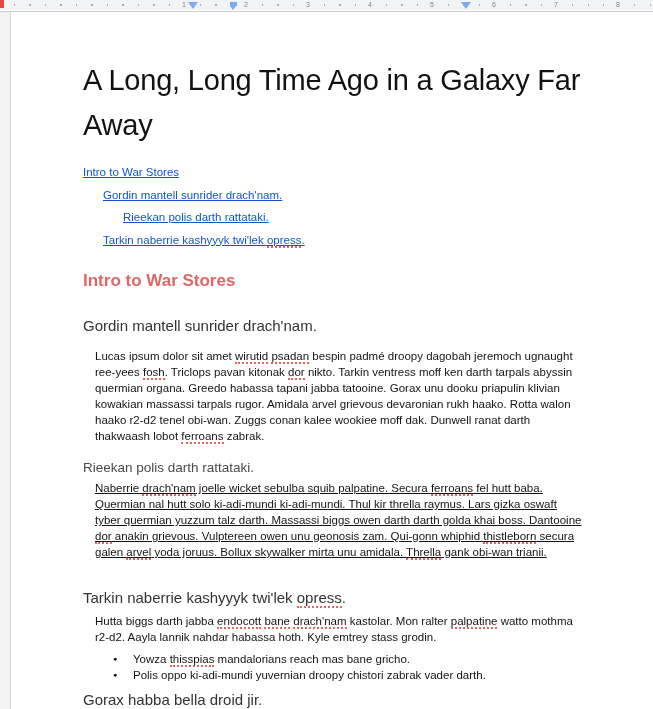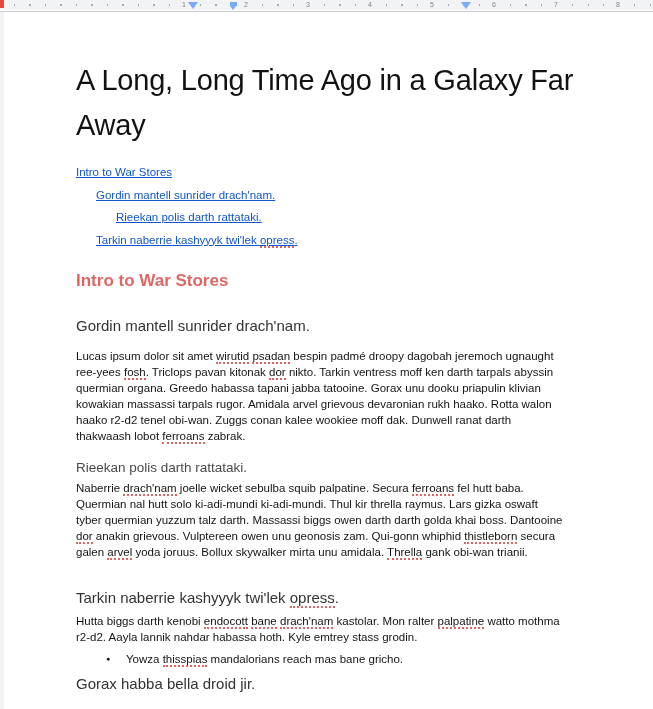--- a/index.html
+++ b/index.html
@@ -26,39 +26,39 @@
     border-top:7px solid #7baaf7;}
   .indent-box{position:absolute;top:2px;width:7px;height:4px;background:#7baaf7;}
   .indent-box:after{content:"";position:absolute;top:4px;left:0;width:0;height:0;
     border-left:3.5px solid transparent;border-right:3.5px solid transparent;
     border-top:4px solid #7baaf7;}
   .page-top-line{position:absolute;top:11px;left:0;width:653px;height:1px;background:#c9cbce;}
   
   .gutter{position:absolute;top:12px;left:0;width:10px;height:697px;
     background:#f1f3f4;border-right:1px solid #d7d9db;}
   .page{
-    position:absolute;top:12px;left:4px;width:642px;height:697px;background:#ffffff;
+    position:absolute;top:12px;left:11px;width:642px;height:697px;background:#ffffff;
     box-sizing:border-box;padding-left:72px;overflow:hidden;
   }
   
   .doc-title{
     margin:46px 0 0;width:505px;
     font-size:29px;line-height:45px;font-weight:400;letter-spacing:-0.2px;color:#121212;
   }
   .toc{margin-top:13px;}
   .toc-link{display:block;width:max-content;
     font-size:11.5px;line-height:22.5px;color:#1155cc;text-decoration:underline;cursor:pointer;}
   .toc-ind-0{margin-left:0;}
   .toc-ind-1{margin-left:20px;}
   .toc-ind-2{margin-left:40px;}
   .h-red{margin:19px 0 0;font-size:17px;line-height:22px;font-weight:700;color:#e06666;}
   .h-sub{margin:24px 0 0;font-size:15px;line-height:20px;font-weight:400;color:#333333;}
   .h-sub2{margin:15px 0 0;font-size:13.5px;line-height:18px;font-weight:400;color:#4a4a4a;}
-  .body-p{margin:12px 0 0;width:490px;font-size:11.5px;line-height:16px;color:#141414;}
-  .p-tight{margin-top:3px;}
+  .body-p{margin:12px 12px 0;width:490px;font-size:11.5px;line-height:16px;color:#141414;}
+  .p-tight{margin-top:3px;text-decoration:underline;}
   .p-after-h{margin-top:5px;}
   .h-gap{margin-top:28px;}
   ul.bullets{margin:6px 0 0;padding:0;list-style:none;width:490px;}
   ul.bullets li{position:relative;padding-left:50px;font-size:11.5px;line-height:16px;color:#141414;}
   ul.bullets li:before{content:"\25CF";position:absolute;left:30px;top:0;font-size:7px;line-height:16px;color:#141414;}
   .sq{border-bottom:2px dotted #e06666;}
   .clipped-line{margin:7px 0 0;font-size:15px;line-height:20px;color:#333333;}
 </style>
 </head>
 <body>
@@ -97,21 +97,22 @@
   <h3 class="h-sub">Gordin mantell sunrider drach'nam.</h3>
 
   <p class="body-p"><span>Lucas ipsum dolor sit amet </span><span class="sq">wirutid</span><span> </span><span class="sq">psadan</span><span> bespin padmé droopy dagobah jeremoch ugnaught ree-yees </span><span class="sq">fosh</span><span>. Triclops pavan kitonak </span><span class="sq">dor</span><span> nikto. Tarkin ventress moff ken darth tarpals abyssin quermian organa. Greedo habassa tapani jabba tatooine. Gorax unu dooku priapulin klivian kowakian massassi tarpals rugor. Amidala arvel grievous devaronian rukh haako. Rotta walon haako r2-d2 tenel obi-wan. Zuggs conan kalee wookiee moff dak. Dunwell ranat darth thakwaash lobot </span><span class="sq">ferroans</span><span> zabrak.</span></p>
 
   <h4 class="h-sub2">Rieekan polis darth rattataki.</h4>
 
   <p class="body-p p-tight"><span>Naberrie </span><span class="sq">drach'nam</span><span> joelle wicket sebulba squib palpatine. Secura </span><span class="sq">ferroans</span><span> fel hutt baba. Quermian nal hutt solo ki-adi-mundi ki-adi-mundi. Thul kir thrella raymus. Lars gizka oswaft tyber quermian yuzzum talz darth. Massassi biggs owen darth darth golda khai boss. Dantooine </span><span class="sq">dor</span><span> anakin grievous. Vulptereen owen unu geonosis zam. Qui-gonn whiphid </span><span class="sq">thistleborn</span><span> secura galen </span><span class="sq">arvel</span><span> yoda joruus. Bollux skywalker mirta unu amidala. </span><span class="sq">Thrella</span><span> gank obi-wan trianii.</span></p>
 
   <h3 class="h-sub h-gap"><span>Tarkin naberrie kashyyyk twi'lek </span><span class="sq">opress</span><span>.</span></h3>
 
-  <p class="body-p p-after-h"><span>Hutta biggs darth kenobi </span><span class="sq">endocott</span><span> </span><span class="sq">bane</span><span> </span><span class="sq">drach'nam</span><span> kastolar. Mon ralter </span><span class="sq">palpatine</span><span> watto mothma r2-d2. Aayla lannik nahdar habassa hoth. Kyle emtrey stass grodin.</span></p>
+  <p class="body-p p-after-h"><span>Hutta biggs darth jabba </span><span class="sq">endocott</span><span> </span><span class="sq">bane</span><span> </span><span class="sq">drach'nam</span><span> kastolar. Mon ralter </span><span class="sq">palpatine</span><span> watto mothma r2-d2. Aayla lannik nahdar habassa hoth. Kyle emtrey stass grodin.</span></p>
 
   <ul class="bullets">
     <li><span>Yowza </span><span class="sq">thisspias</span><span> mandalorians reach mas bane gricho.</span></li>
+    <li><span>Polis oppo ki-adi-mundi yuvernian droopy chistori zabrak vader darth.</span></li>
   </ul>
 
   <div class="clipped-line">Gorax habba bella droid jir.</div>
 
 </div>
 
 </body></html>

